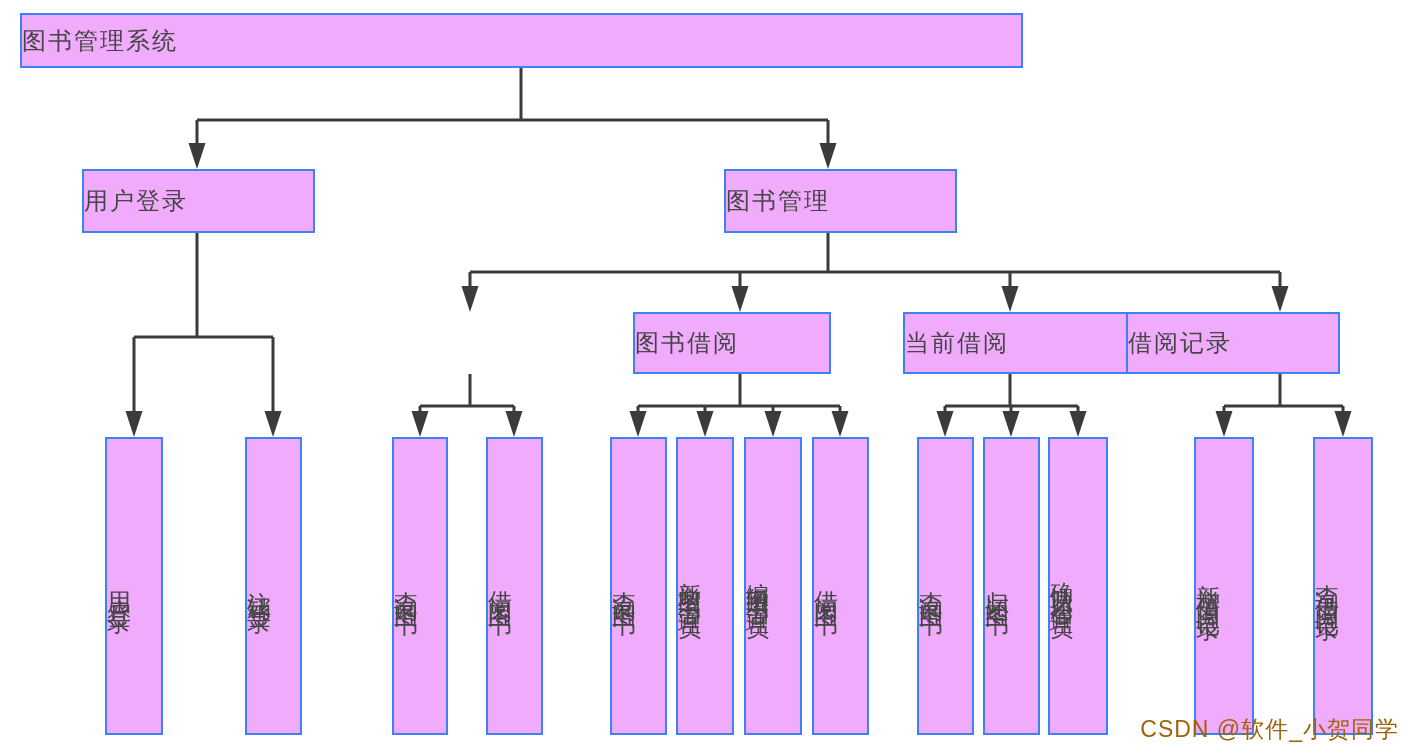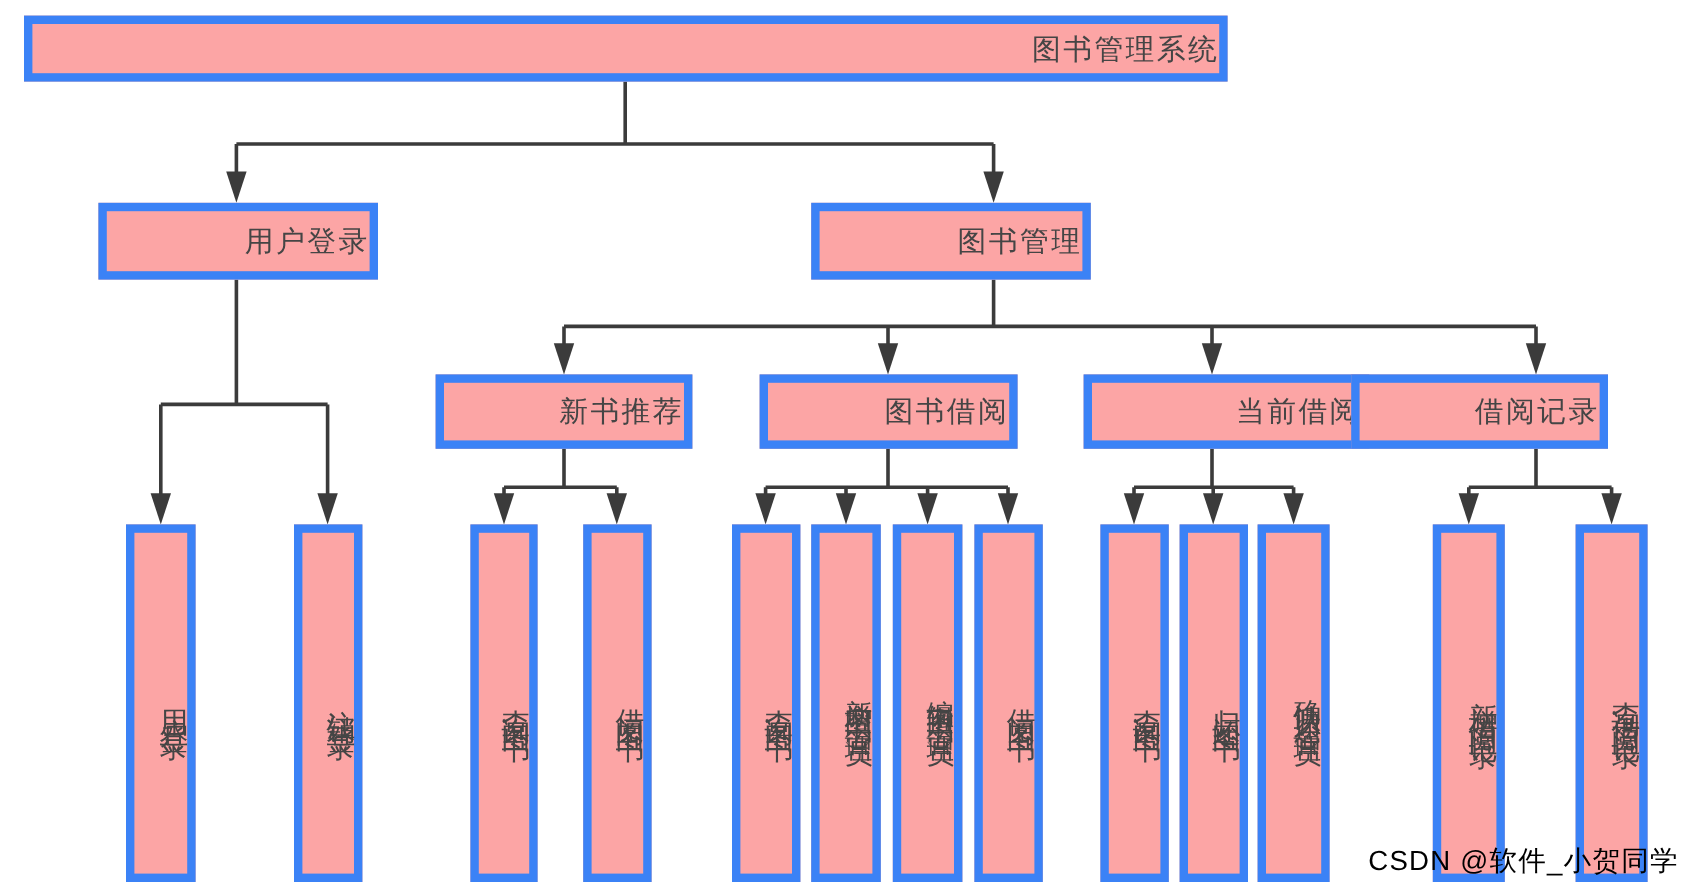--- a/index.html
+++ b/index.html
@@ -7,45 +7,45 @@
     position:relative;
     width:1405px;height:747px;
     background:#ffffff;
     font-family:"Liberation Sans", sans-serif;
     color:#454545;
     overflow:hidden;
   }
   .connectors{position:absolute;left:0;top:0;width:1405px;height:747px;}
   .node{
     position:absolute;
-    background:#fca5a5;
-    border:7px solid #3b82f6;
+    background:#f0abfc;
+    border:2px solid #3b82f6;
     box-sizing:border-box;
-    display:flex;align-items:center;justify-content:flex-end;
+    display:flex;align-items:center;justify-content:flex-start;
   }
   .node .lbl{
     font-size:24px;
     letter-spacing:2px;
     white-space:nowrap;
     color:#454545;
   }
   .node.v .lbl{
     writing-mode:vertical-rl;
     text-orientation:mixed;
     font-size:24px;
     letter-spacing:7px;
     line-height:1;
     white-space:nowrap;
   }
   .node.v.long .lbl{font-size:23px;letter-spacing:5px;}
   .watermark{
     position:absolute;
-    right:6px;bottom:14px;
+    right:6px;bottom:2px;
     font-size:23px;
-    color:#000000;
+    color:#a16207;
     letter-spacing:1px;
     white-space:nowrap;
   }
 </style>
 </head>
 <body>
 
 <div class="stage">
 
   <svg class="connectors" width="1405" height="747" viewBox="0 0 1405 747" aria-hidden="true">
@@ -81,28 +81,25 @@
     </g>
   </svg>
 
   <div class="node" style="left:20px;top:13px;width:1003px;height:55px">
     <span class="lbl">图书管理系统</span>
   </div>
 
   <div class="node" style="left:82px;top:169px;width:233px;height:64px">
     <span class="lbl">用户登录</span>
   </div>
-  <div class="node" style="left:676px;top:169px;width:233px;height:64px">
+  <div class="node" style="left:724px;top:169px;width:233px;height:64px">
     <span class="lbl">图书管理</span>
   </div>
 
-  <div class="node" style="left:363px;top:312px;width:214px;height:62px">
-    <span class="lbl">新书推荐</span>
-  </div>
-  <div class="node" style="left:633px;top:312px;width:215px;height:62px">
+  <div class="node" style="left:633px;top:312px;width:198px;height:62px">
     <span class="lbl">图书借阅</span>
   </div>
   <div class="node" style="left:903px;top:312px;width:238px;height:62px">
     <span class="lbl">当前借阅</span>
   </div>
   <div class="node" style="left:1126px;top:312px;width:214px;height:62px">
     <span class="lbl">借阅记录</span>
   </div>
 
   <div class="node v" style="left:105px;top:437px;width:58px;height:298px">

